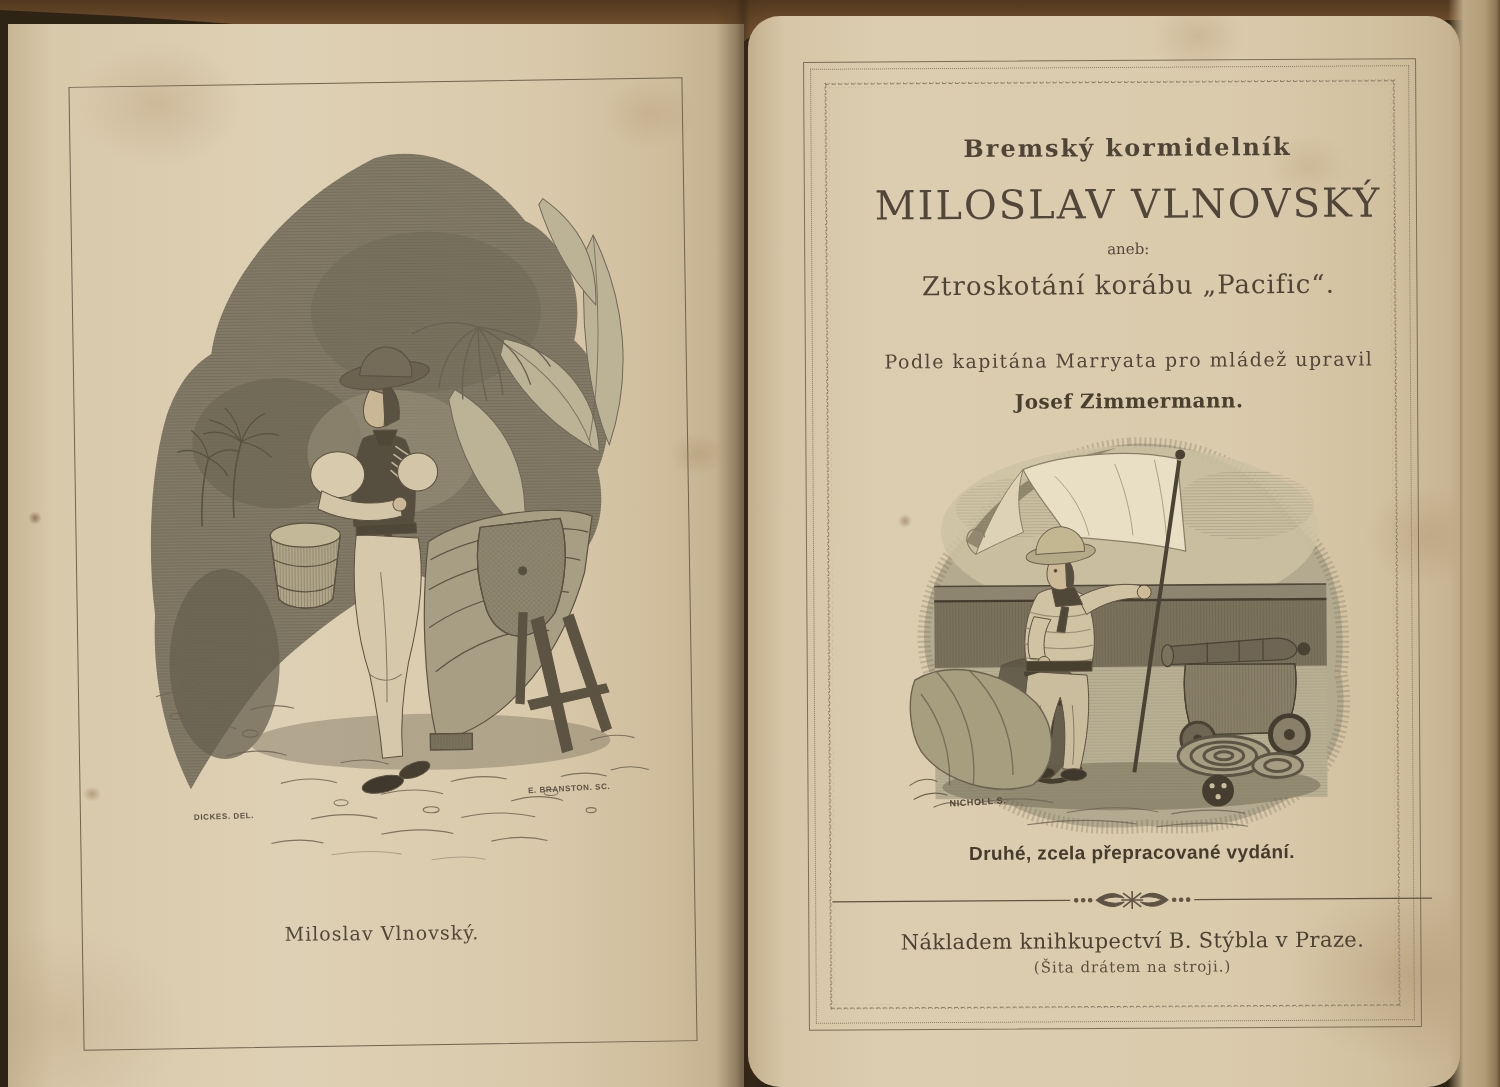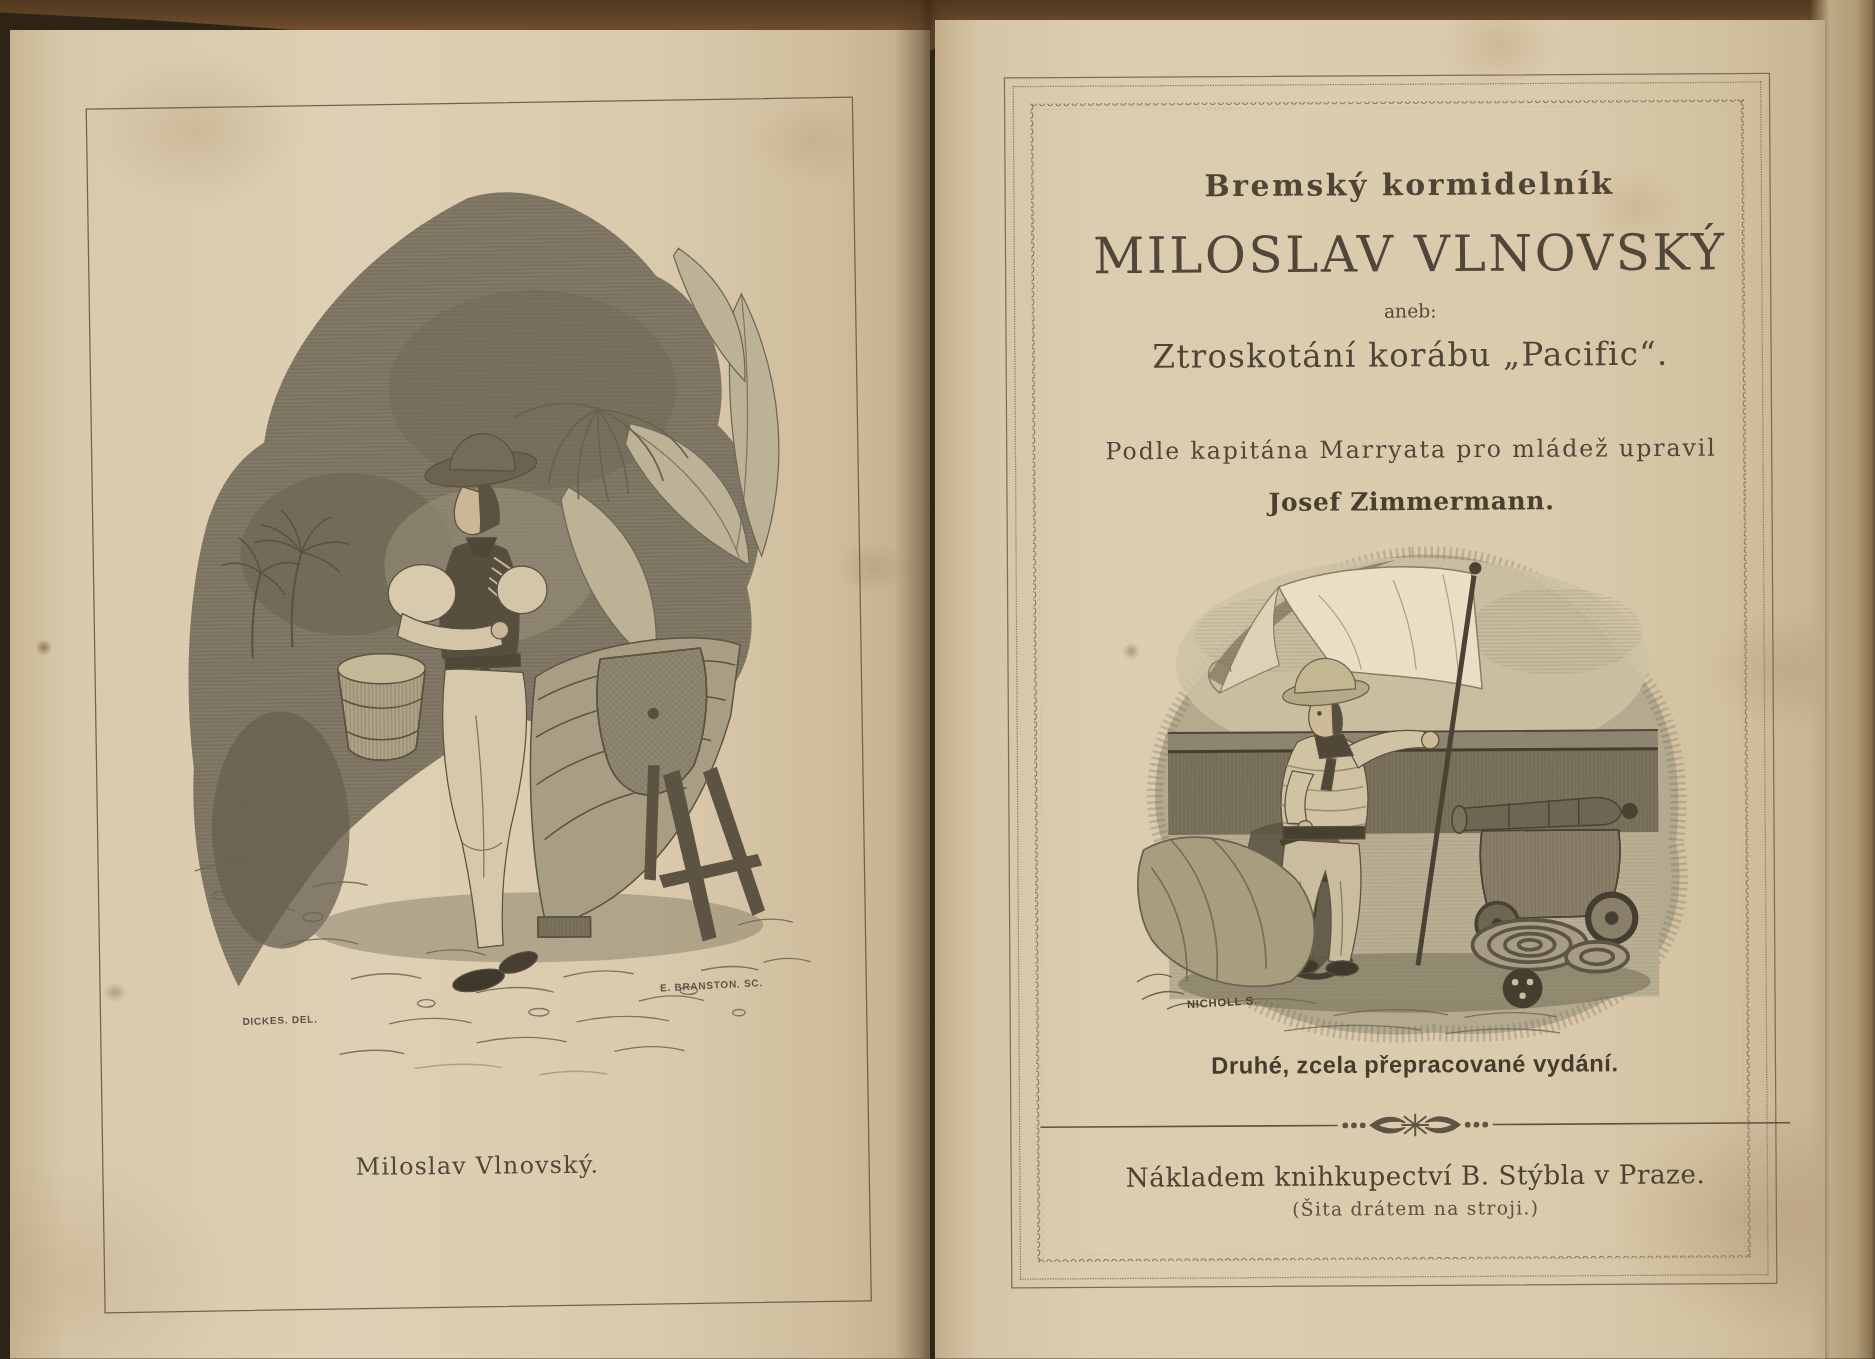--- a/index.html
+++ b/index.html
@@ -25,21 +25,21 @@
      radial-gradient(180px 140px at 50px 1000px, rgba(140,105,65,.15), transparent 70%),
      linear-gradient(90deg,#c7b593 0,#d9c9ab 45px,#ded0b4 280px,#dacaac 520px,#cfbd9c 655px,#bfac8a 100%);}
   #page-right{left:748px;top:16px;width:712px;height:1071px;
     background:
      radial-gradient(70px 55px at 450px 20px, rgba(146,110,70,.20), transparent 70%),
      radial-gradient(10px 10px at 157px 505px, rgba(110,75,40,.40), transparent 70%),
      radial-gradient(8px 8px at 492px 726px, rgba(110,75,40,.38), transparent 70%),
      radial-gradient(60px 45px at 560px 150px, rgba(150,115,75,.16), transparent 70%),
      radial-gradient(170px 130px at 660px 960px, rgba(130,95,58,.22), transparent 70%),
      radial-gradient(90px 70px at 680px 520px, rgba(140,105,65,.18), transparent 70%),
-     linear-gradient(90deg,#c2ae8c 0,#d6c5a6 35px,#dccdb0 130px,#dbcbad 480px,#d3c2a1 620px,#c7b391 100%);}
+     linear-gradient(90deg,#c2ae8c 0,#d6c5a6 35px,#dccdb0 130px,#dbcbad 480px,#d3c2a1 620px,#c7b391 100%); border-radius: 32px;}
   
   #left-frame{position:absolute;left:68px;top:58px;width:612px;height:962px;
     border:1.4px solid #6f6350;transform:rotate(-0.9deg);}
   #frontispiece{position:absolute;left:120px;top:118px;width:562px;height:738px;transform:rotate(-0.6deg);}
   .sig{position:absolute;font-family:"Liberation Sans",sans-serif;font-size:8px;font-weight:bold;
        letter-spacing:.6px;color:#5c5345;}
   #sig-dickes{left:186px;top:788px;transform:rotate(-2deg);}
   #sig-branston{left:520px;top:760px;transform:rotate(-3deg);}
   #left-caption{position:absolute;left:68px;top:898px;width:612px;text-align:center;
     font-size:19px;letter-spacing:1px;color:#51473a;transform:rotate(-0.5deg);}

